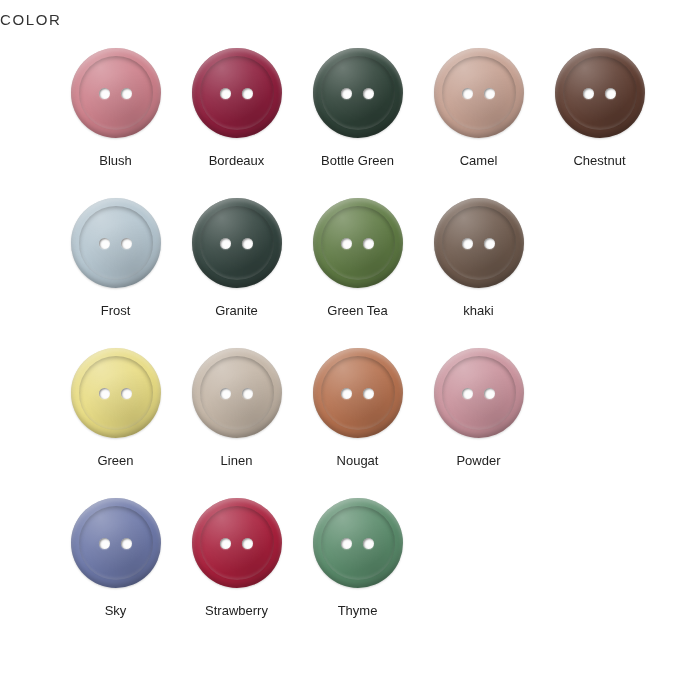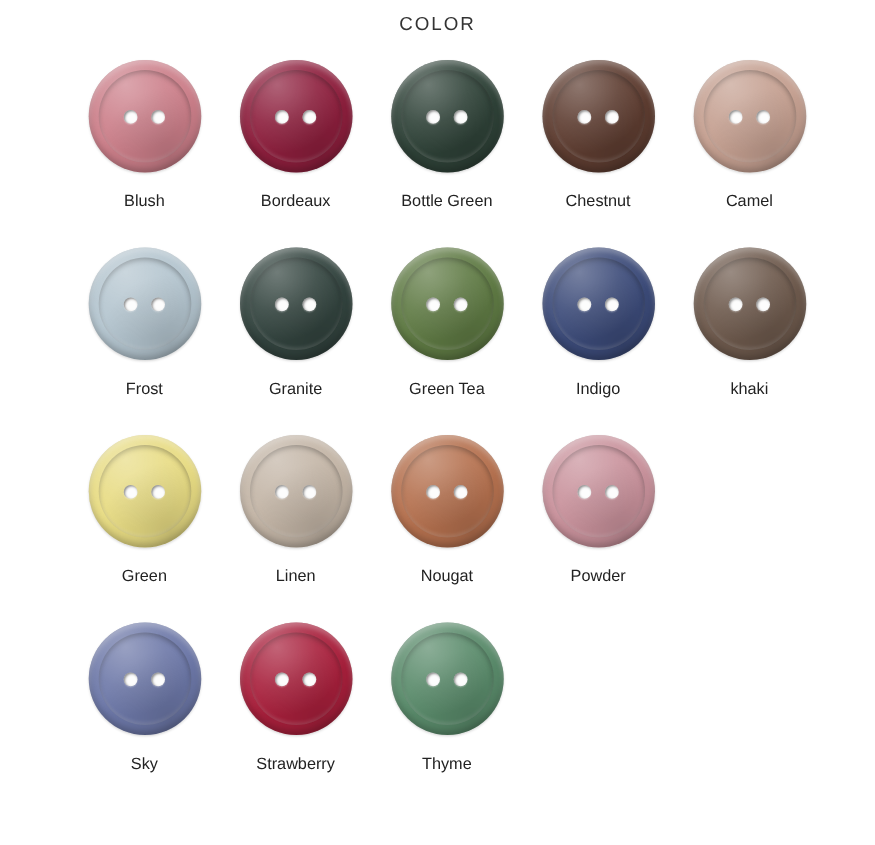--- a/index.html
+++ b/index.html
@@ -10,21 +10,21 @@
   body {
     width: 700px;
     height: 676px;
     font-family: "Liberation Sans", sans-serif;
     color: #222222;
     overflow: hidden;
     position: relative;
   }
 
   .page-title {
-    text-align: center;
+    text-align: left;
     font-size: 15px;
     letter-spacing: 1.6px;
     color: #333333;
     font-weight: 400;
     padding-top: 9px;
     height: 22px;
     line-height: 22px;
   }
 
   .swatch-grid {
@@ -169,42 +169,42 @@
             <div class="btn-holes">
               <div class="btn-hole"></div>
               <div class="btn-hole"></div>
             </div>
           </div>
         </div>
         <div class="swatch-label">Bottle Green</div>
       </div>
       <div class="swatch-cell">
         <div class="button-wrap">
+          <div class="btn-outer" style="background: rgb(197, 160, 145);">
+            <div class="btn-inner" style="background: rgb(197, 160, 145);"></div>
+            <div class="btn-holes">
+              <div class="btn-hole"></div>
+              <div class="btn-hole"></div>
+            </div>
+          </div>
+        </div>
+        <div class="swatch-label">Camel</div>
+      </div>
+      <div class="swatch-cell">
+        <div class="button-wrap">
           <div class="btn-outer" style="background: rgb(94, 61, 49);">
             <div class="btn-inner" style="background: rgb(94, 61, 49);"></div>
             <div class="btn-holes">
               <div class="btn-hole"></div>
               <div class="btn-hole"></div>
             </div>
           </div>
         </div>
         <div class="swatch-label">Chestnut</div>
       </div>
-      <div class="swatch-cell">
-        <div class="button-wrap">
-          <div class="btn-outer" style="background: rgb(197, 160, 145);">
-            <div class="btn-inner" style="background: rgb(197, 160, 145);"></div>
-            <div class="btn-holes">
-              <div class="btn-hole"></div>
-              <div class="btn-hole"></div>
-            </div>
-          </div>
-        </div>
-        <div class="swatch-label">Camel</div>
-      </div>
     </div>
     <div class="swatch-row">
       <div class="swatch-cell">
         <div class="button-wrap">
           <div class="btn-outer" style="background: rgb(180, 197, 207);">
             <div class="btn-inner" style="background: rgb(180, 197, 207);"></div>
             <div class="btn-holes">
               <div class="btn-hole"></div>
               <div class="btn-hole"></div>
             </div>
@@ -231,32 +231,20 @@
             <div class="btn-holes">
               <div class="btn-hole"></div>
               <div class="btn-hole"></div>
             </div>
           </div>
         </div>
         <div class="swatch-label">Green Tea</div>
       </div>
       <div class="swatch-cell">
         <div class="button-wrap">
-          <div class="btn-outer" style="background: rgb(60, 75, 121);">
-            <div class="btn-inner" style="background: rgb(60, 75, 121);"></div>
-            <div class="btn-holes">
-              <div class="btn-hole"></div>
-              <div class="btn-hole"></div>
-            </div>
-          </div>
-        </div>
-        <div class="swatch-label">Indigo</div>
-      </div>
-      <div class="swatch-cell">
-        <div class="button-wrap">
           <div class="btn-outer" style="background: rgb(110, 90, 77);">
             <div class="btn-inner" style="background: rgb(110, 90, 77);"></div>
             <div class="btn-holes">
               <div class="btn-hole"></div>
               <div class="btn-hole"></div>
             </div>
           </div>
         </div>
         <div class="swatch-label">khaki</div>
       </div>

